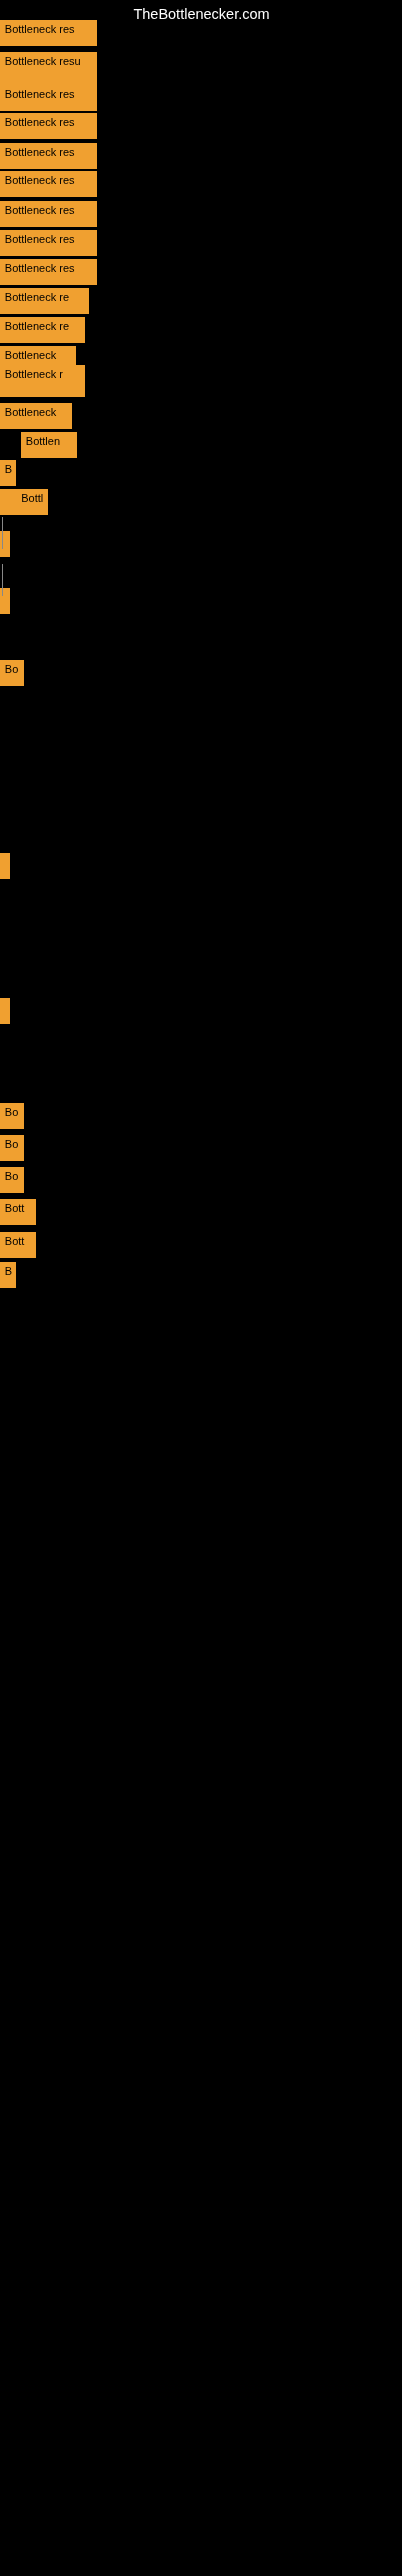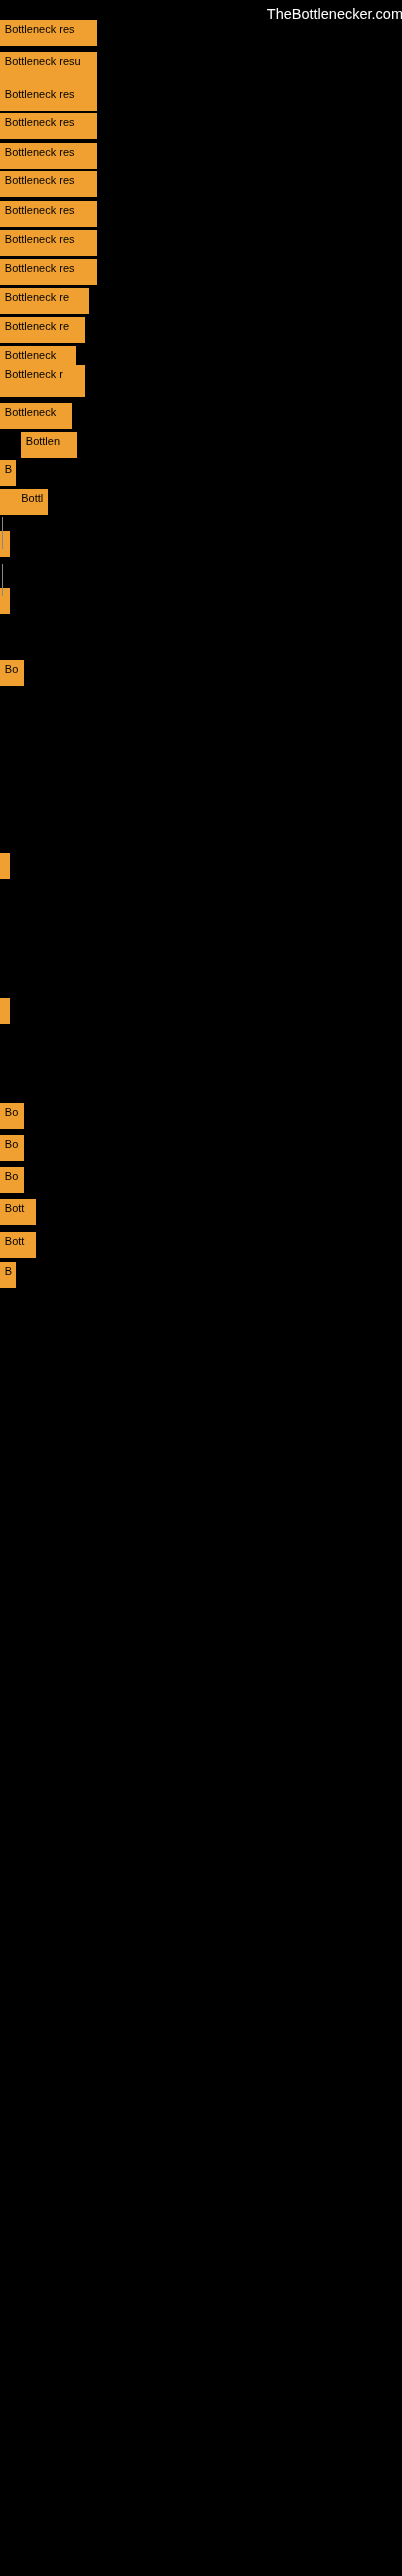--- a/index.html
+++ b/index.html
@@ -8,21 +8,21 @@
       box-sizing: border-box;
     }
     body {
       background-color: #000000;
       width: 403px;
       min-height: 2576px;
       font-family: Arial, sans-serif;
       position: relative;
     }
     .site-title {
-      text-align: right;
+      text-align: center;
       color: #ffffff;
       font-size: 14.5px;
       padding: 6.4px 0;
       width: 100%;
     }
     .bottleneck-item {
       position: absolute;
       left: 0;
       background-color: #f0a030;
       color: #000000;

